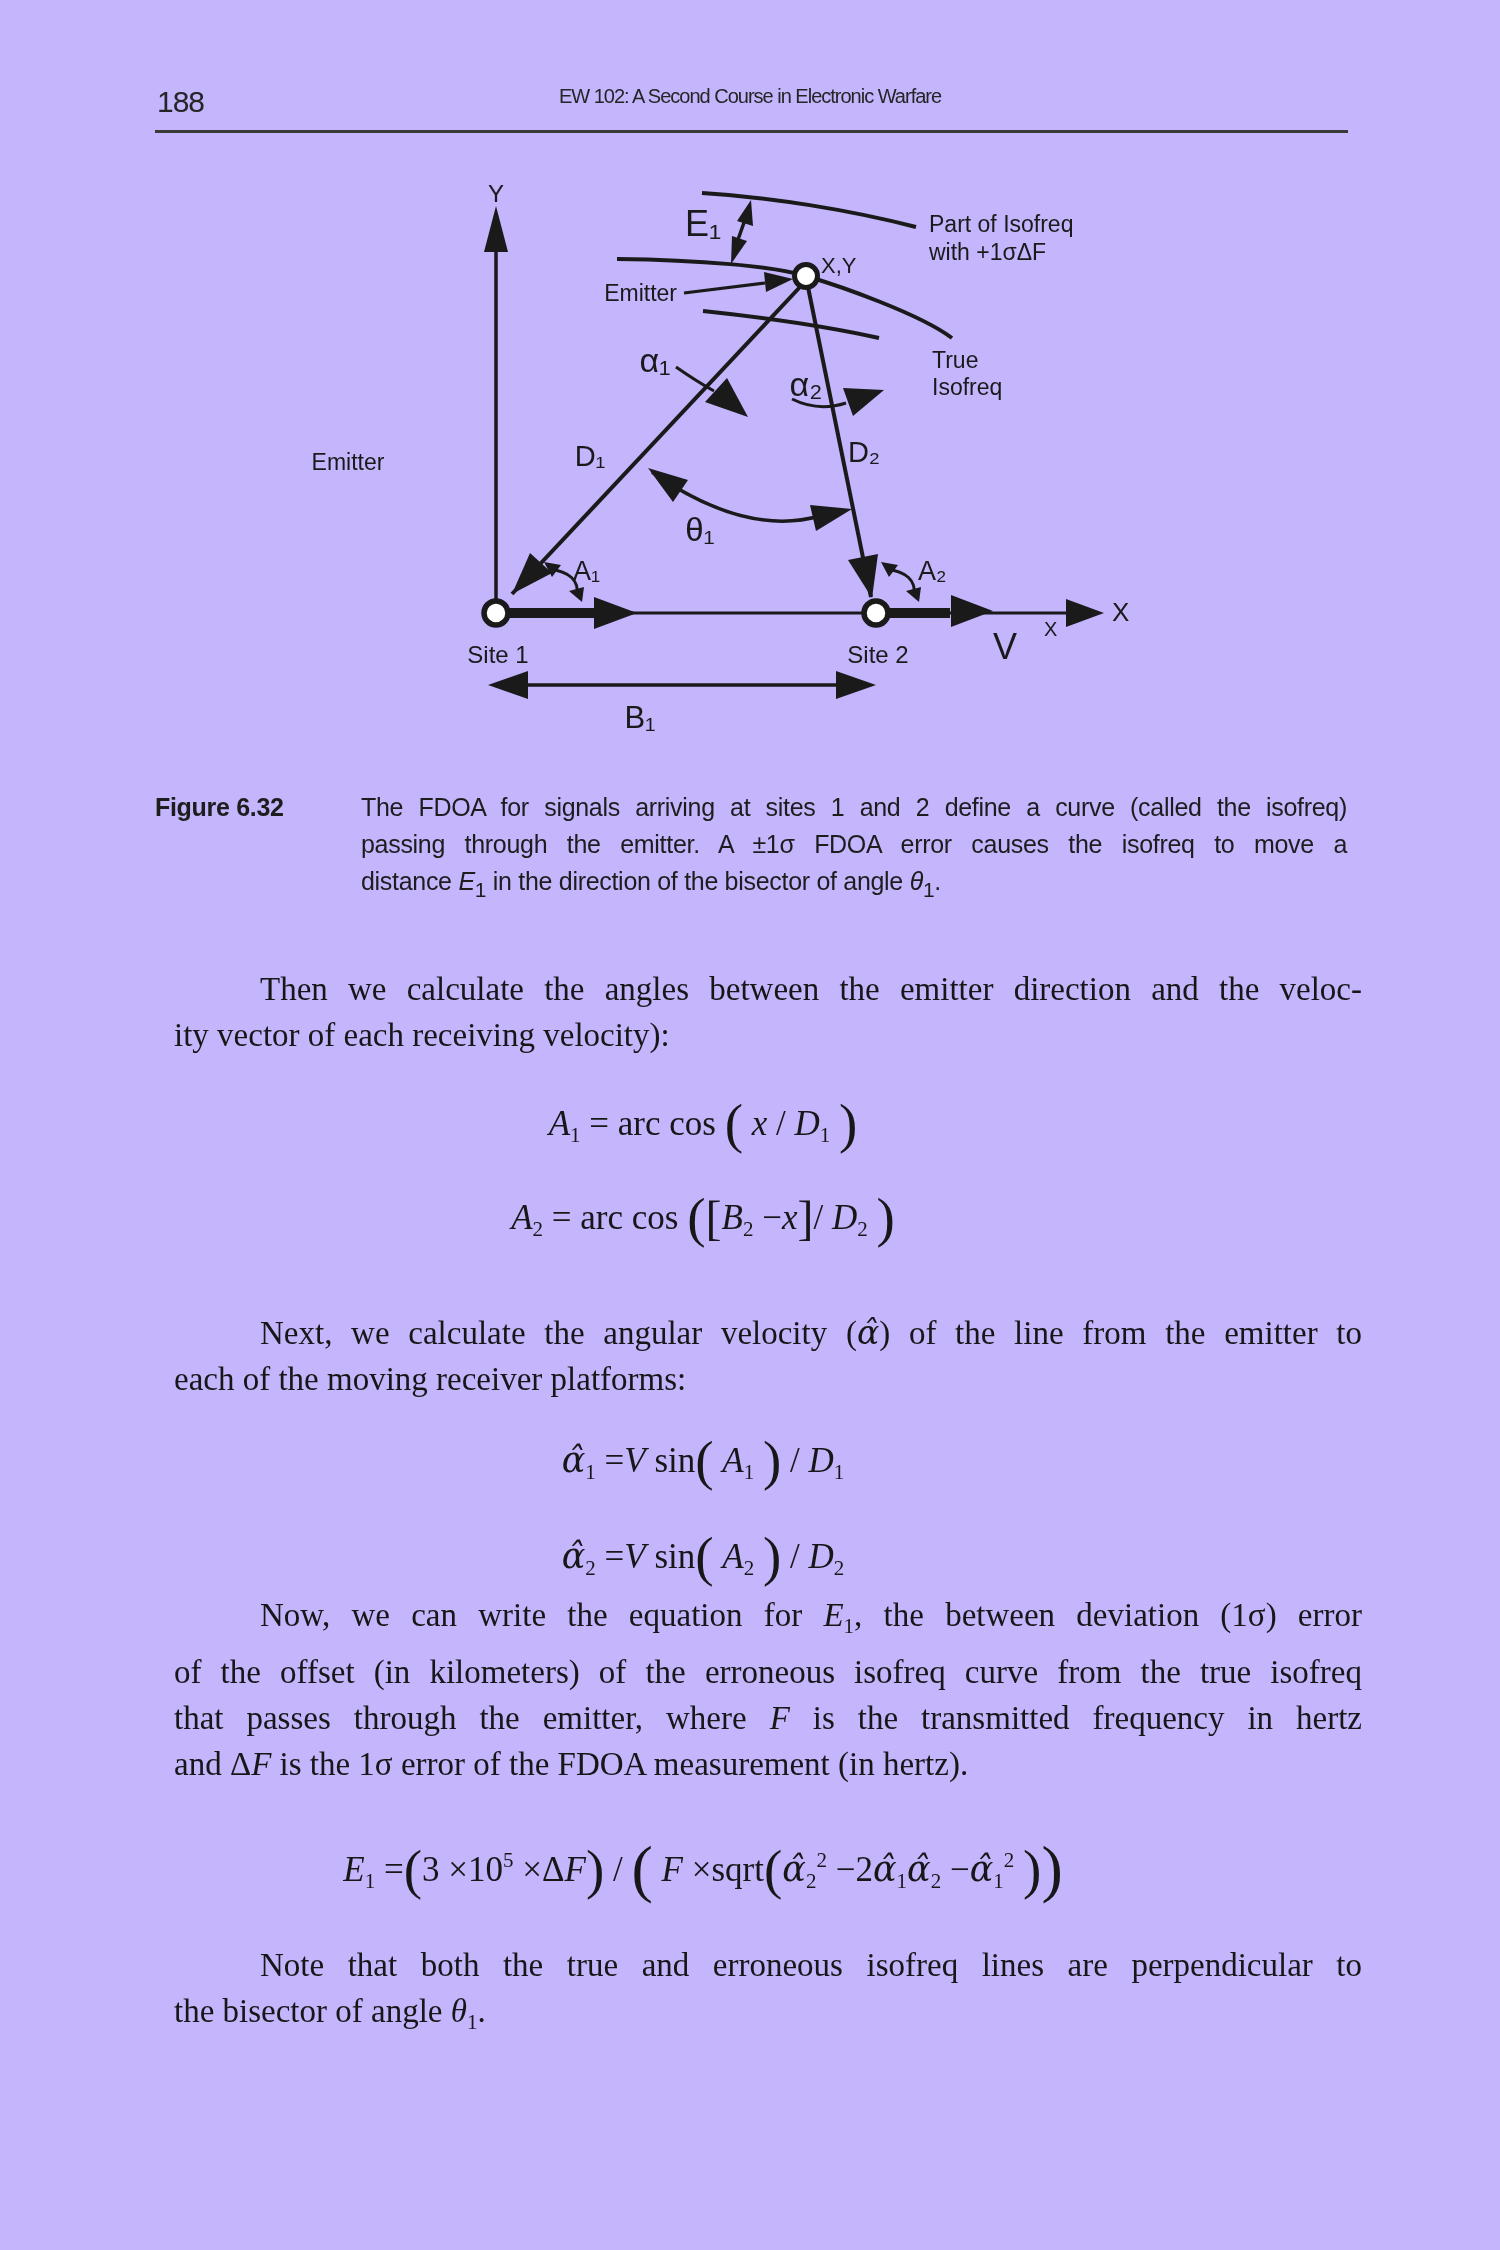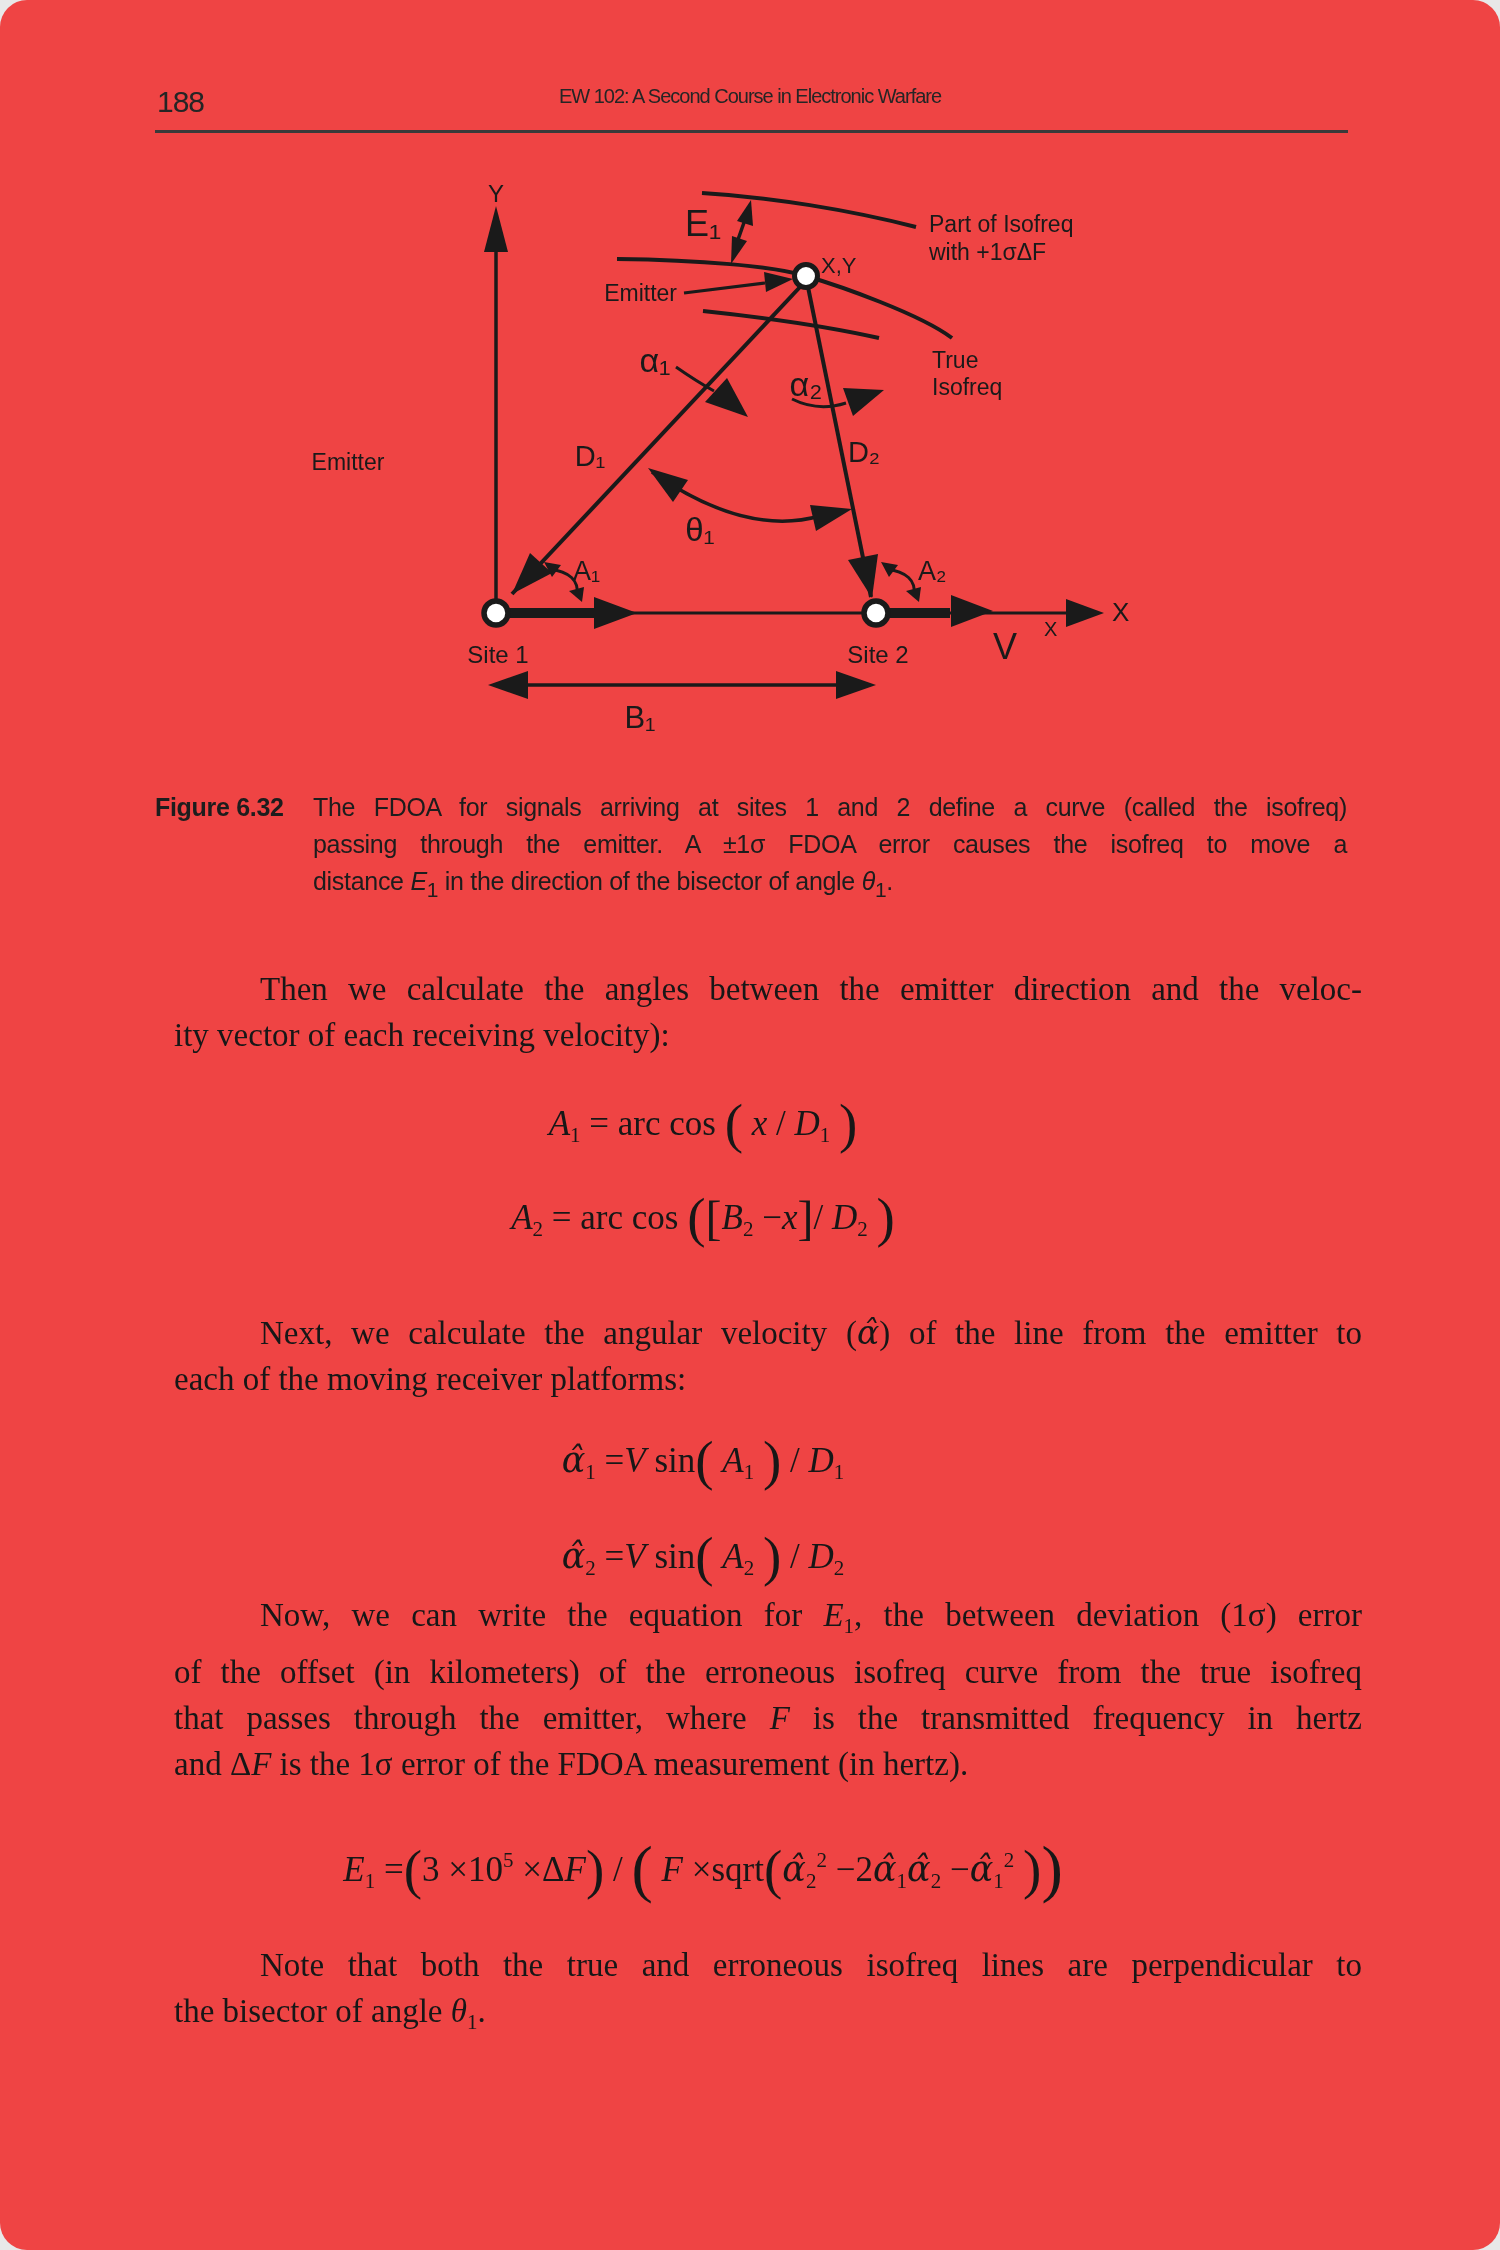--- a/index.html
+++ b/index.html
@@ -1,30 +1,30 @@
 <!DOCTYPE html>
 <html><head>
 <meta charset="utf-8">
 <style>
   html,body{margin:0;padding:0;background:#e8e8e8;}
-  .page{position:relative;width:1500px;height:2250px;background:#ef4444;margin:0 auto;
-        font-family:"Liberation Sans",sans-serif;color:#1c1c1c;overflow:hidden;border-radius:27px;}
+  .page{position:relative;width:1500px;height:2250px;background:#c4b5fd;margin:0 auto;
+        font-family:"Liberation Sans",sans-serif;color:#1c1c1c;overflow:hidden;}
   
   .pagenum{position:absolute;left:157px;top:85px;font-size:30px;letter-spacing:-1px;color:#252525;}
   .htitle{position:absolute;left:0;right:0;top:85px;text-align:center;font-size:20px;letter-spacing:-1px;color:#252525;}
   .rule{position:absolute;left:155px;top:130px;width:1193px;height:3px;background:#3a3a3a;}
   
   .figsvg{position:absolute;left:0;top:0;}
   .flabel{font-family:"Liberation Sans","DejaVu Sans",sans-serif;fill:#1a1a1a;}
   .fstroke{stroke:#1a1a1a;fill:none;}
   .ffill{fill:#1a1a1a;stroke:none;}
   .fnode{fill:#ffffff;stroke:#1a1a1a;}
   
   .caption{position:absolute;left:155px;top:789px;width:1192px;display:flex;
-           font-size:25px;line-height:37px;letter-spacing:-0.3px;color:#1d1d1d;}
+           font-size:25px;line-height:37px;letter-spacing:-0.3px;color:#1d1d1d;gap:48px;}
   .cap-label{flex:0 0 158px;font-weight:bold;}
   .cap-body{flex:1;}
   
   .para{position:absolute;left:174px;width:1188px;font-family:"Liberation Serif","DejaVu Serif",serif;
         font-size:33px;line-height:46px;color:#171717;}
   .bline{white-space:normal;}
   .jl{text-align:justify;text-align-last:justify;}
   .indent{text-indent:86px;}
   .eq{position:absolute;left:160px;width:1086px;text-align:center;height:84px;line-height:84px;
       font-family:"Liberation Serif","DejaVu Serif",serif;font-size:35px;color:#171717;white-space:nowrap;}

